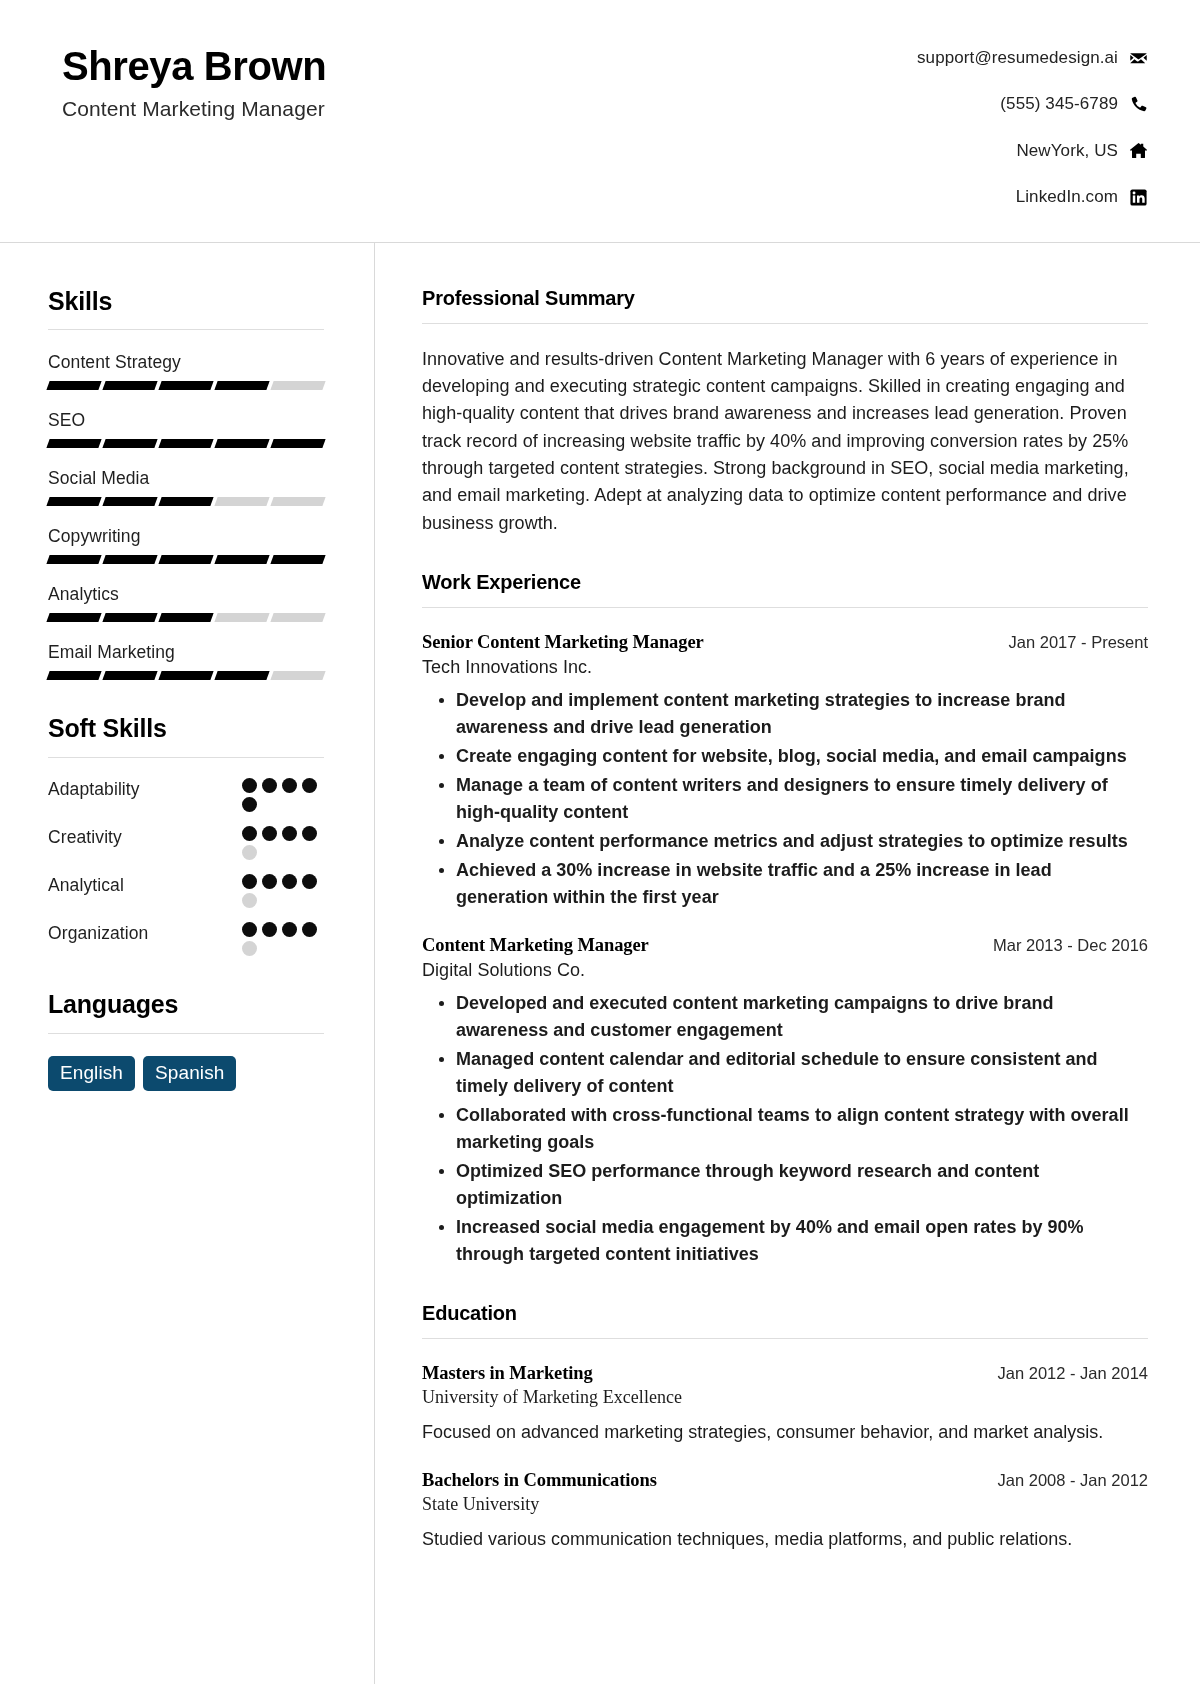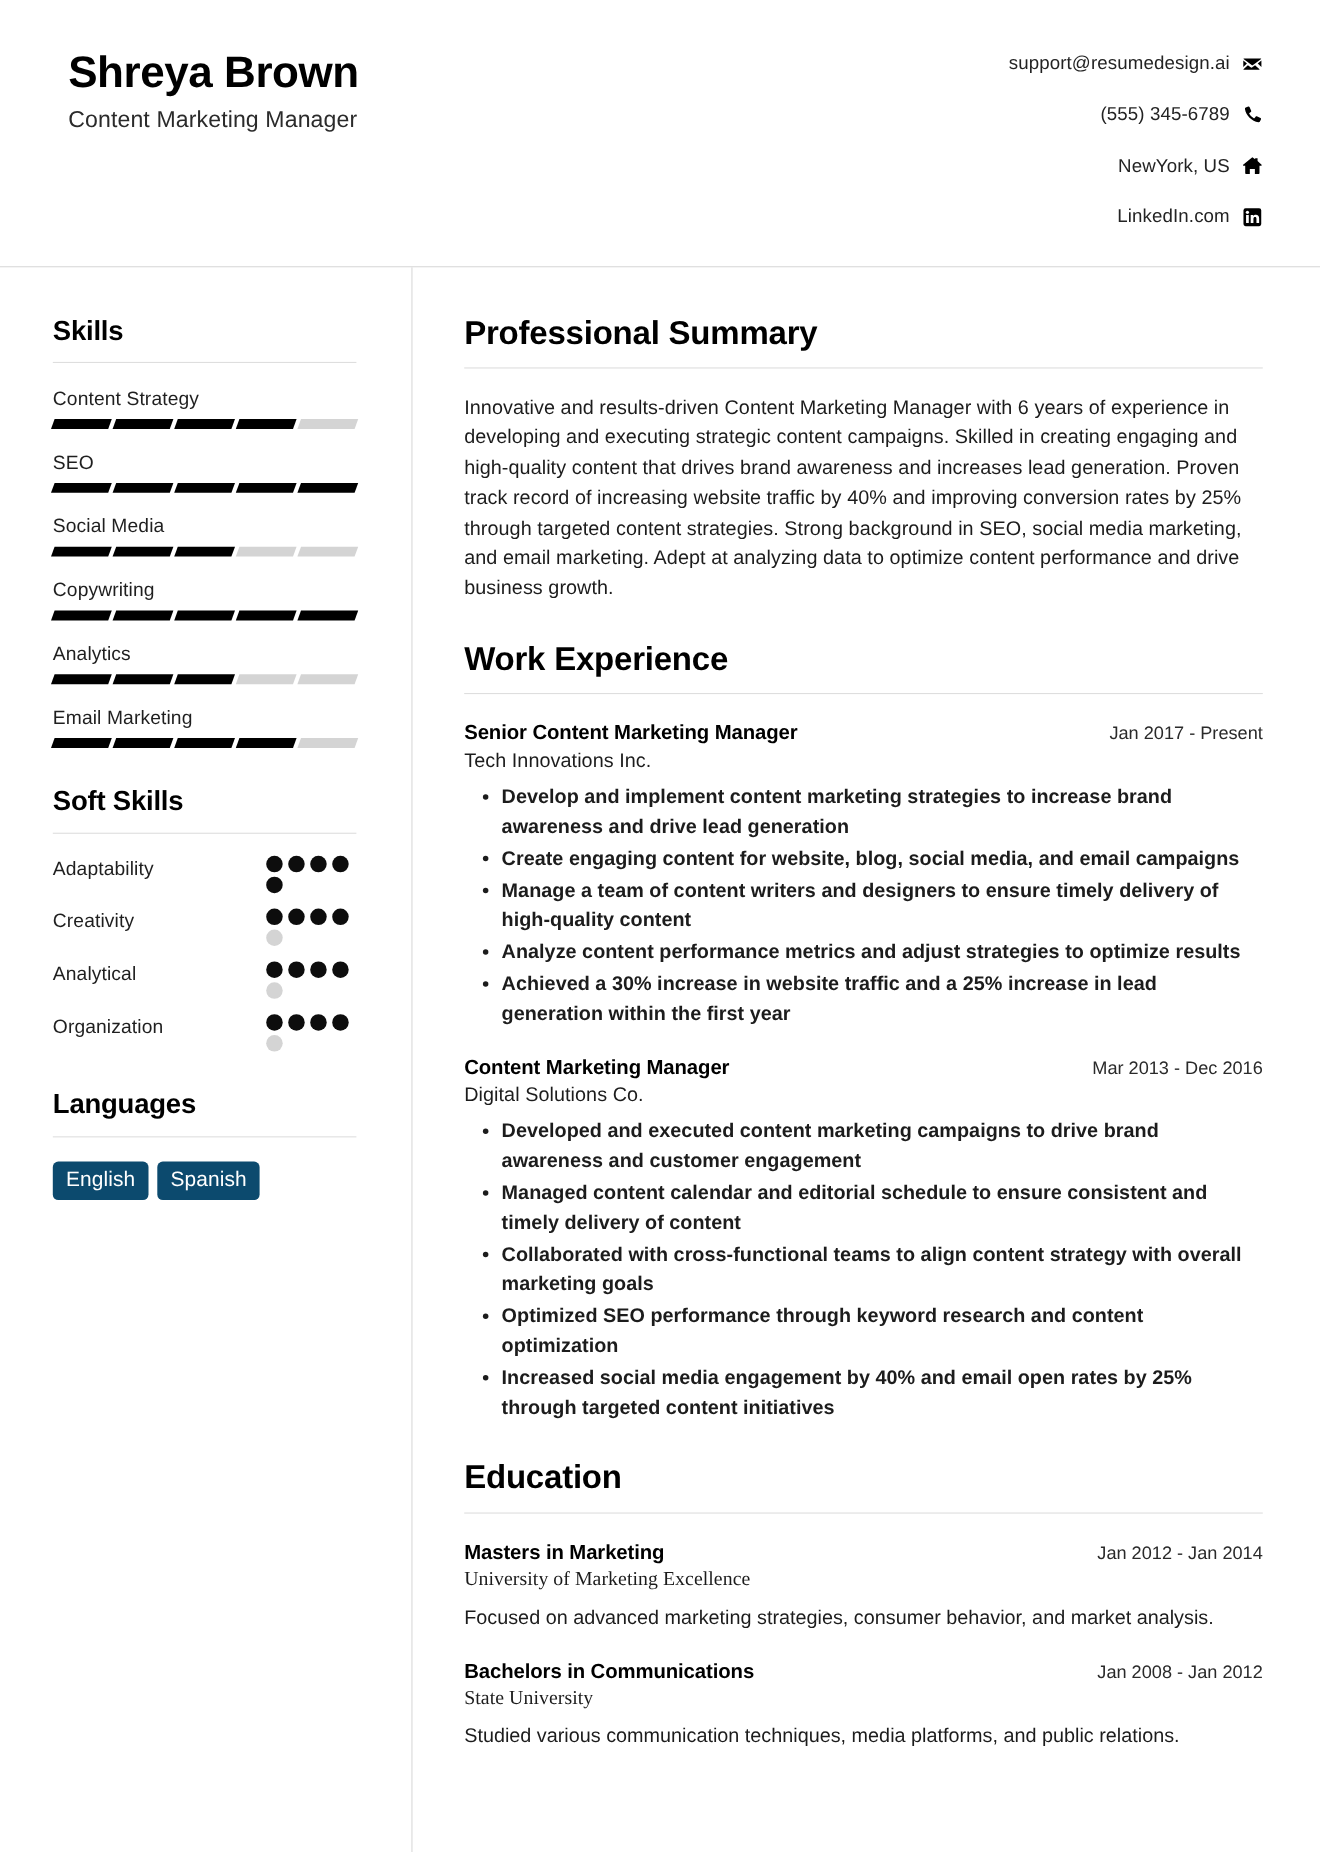--- a/index.html
+++ b/index.html
@@ -108,21 +108,21 @@
   }
 
   .sec-rule {
     border: 0;
     border-top: 1.5px solid #dedede;
     margin: 14px 0 0 0;
   }
 
   .sec-block { margin-bottom: 34px; }
 
-  .main .sec-title { font-size: 30px; }
+  .main .sec-title { font-size: 20px; }
   .main .sec-rule { margin-top: 13px; }
 
   
   .skill { margin-top: 20px; }
   .skill:first-of-type { margin-top: 22px; }
 
   .skill-label {
     font-size: 17.5px;
     color: #1f1f1f;
     letter-spacing: 0.1px;
@@ -213,20 +213,21 @@
     align-items: baseline;
     justify-content: space-between;
     gap: 18px;
   }
 
   .job-title {
     font-size: 18.5px;
     font-weight: bold;
     color: #000;
     letter-spacing: -0.1px;
+    font-family: Liberation Serif, serif;
   }
 
   .job-date {
     font-size: 16.5px;
     color: #2a2a2a;
     white-space: nowrap;
     flex: 0 0 auto;
   }
 
   .job-org {
@@ -484,21 +485,21 @@
               <div class="job-head">
                 <div class="job-title">Content Marketing Manager</div>
                 <div class="job-date">Mar 2013 - Dec 2016</div>
               </div>
               <div class="job-org">Digital Solutions Co.</div>
               <ul class="bullets">
                 <li>Developed and executed content marketing campaigns to drive brand awareness and customer engagement</li>
                 <li>Managed content calendar and editorial schedule to ensure consistent and timely delivery of content</li>
                 <li>Collaborated with cross-functional teams to align content strategy with overall marketing goals</li>
                 <li>Optimized SEO performance through keyword research and content optimization</li>
-                <li>Increased social media engagement by 40% and email open rates by 25% through targeted content initiatives</li>
+                <li>Increased social media engagement by 40% and email open rates by 90% through targeted content initiatives</li>
               </ul>
             </div>
           </div>
       </section>
 
       <section class="sec-block">
         <h2 class="sec-title">Education</h2>
         <hr class="sec-rule">
         <div id="edu-list">
             <div class="edu">

